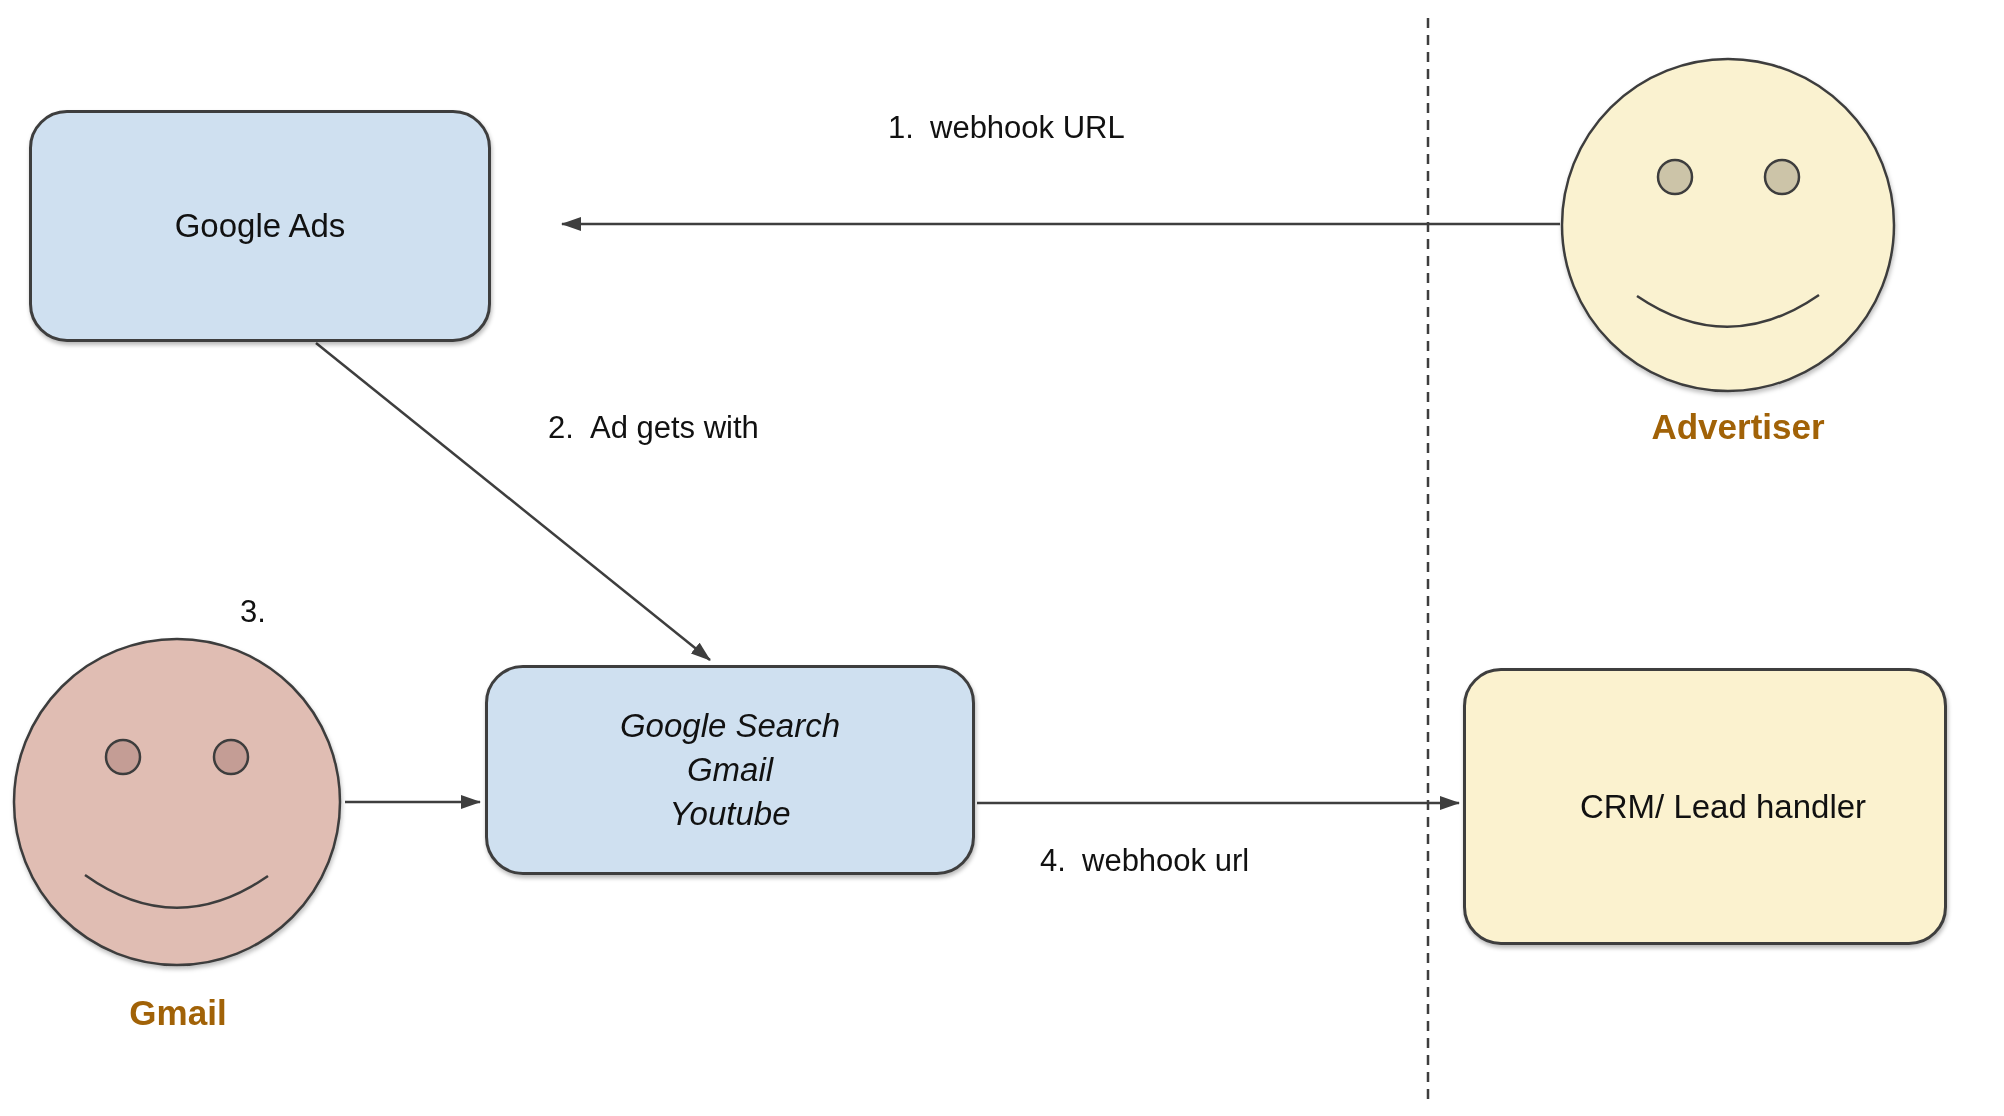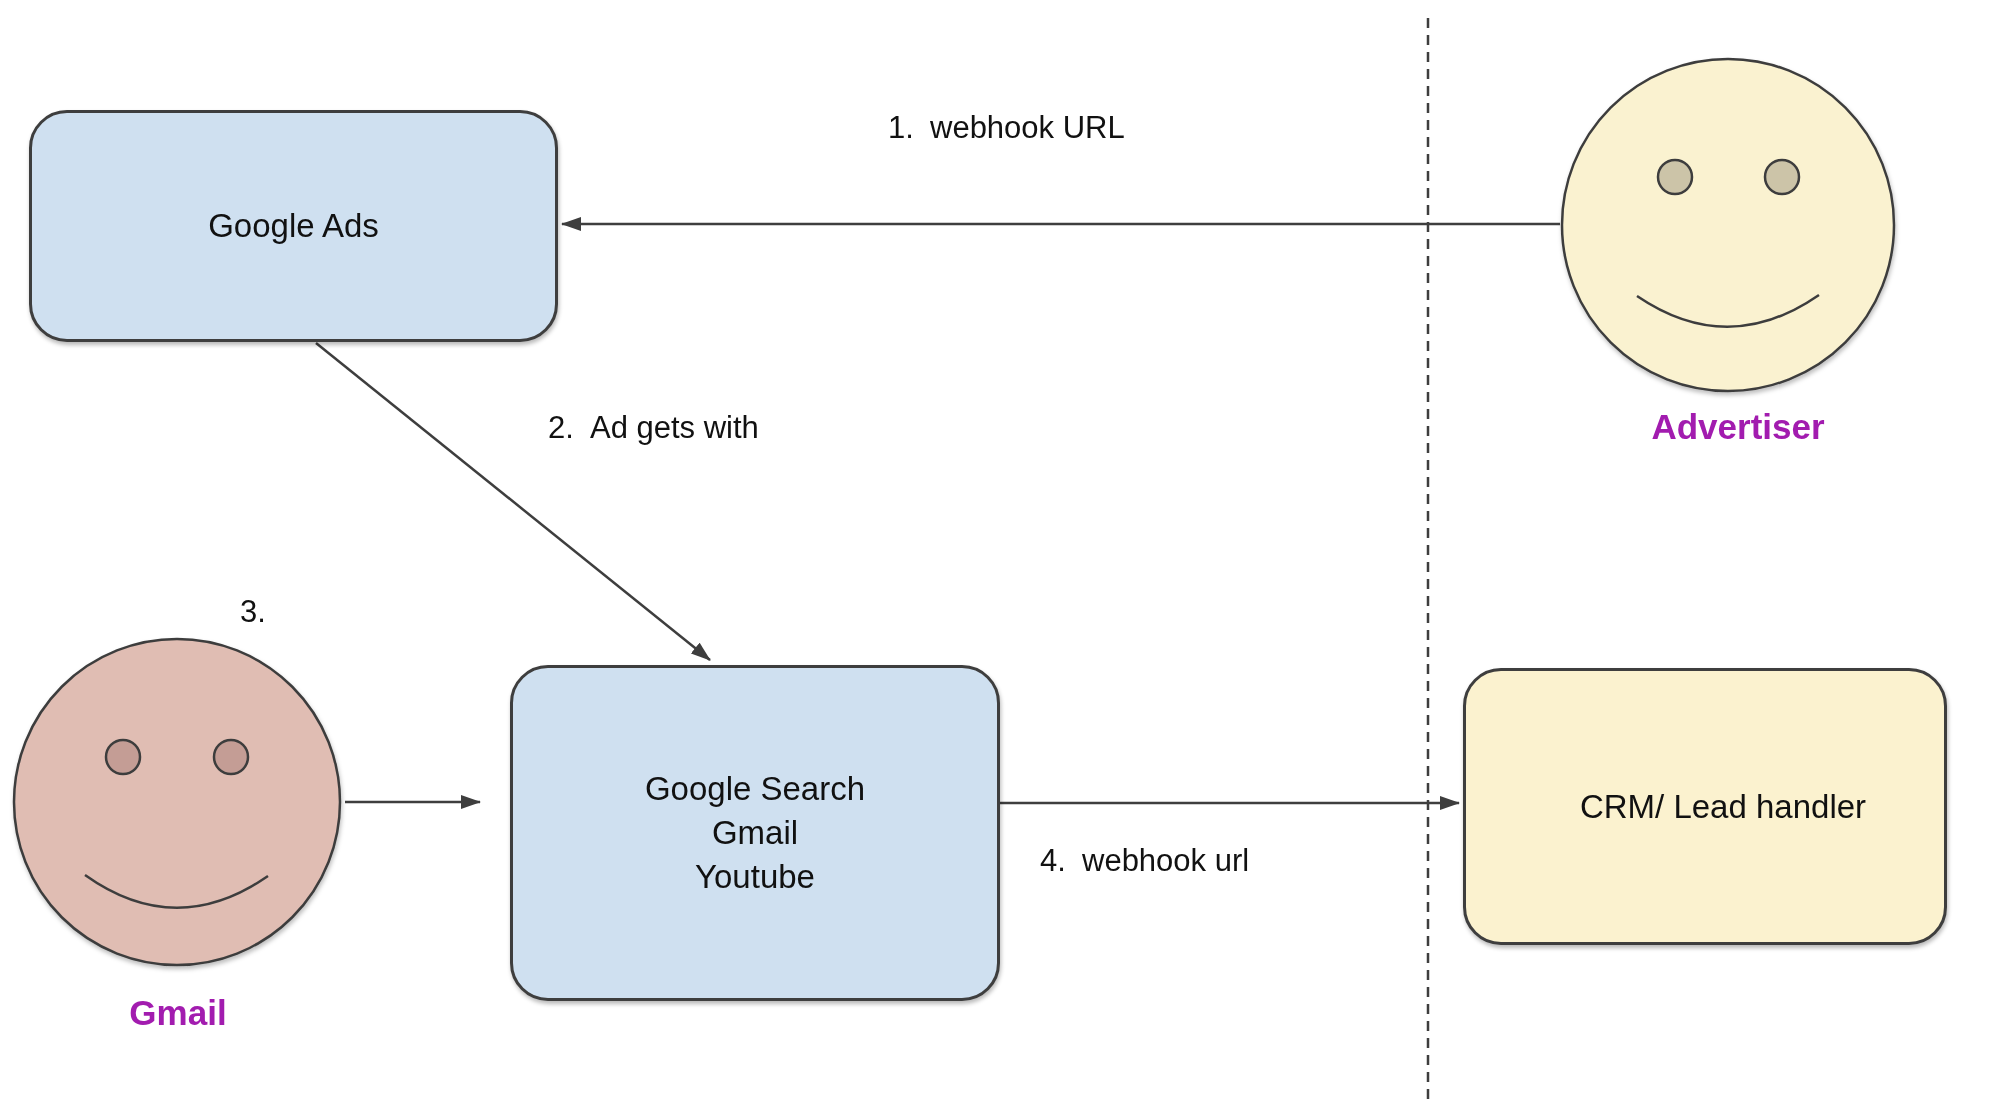--- a/index.html
+++ b/index.html
@@ -18,22 +18,22 @@
     position:absolute;
     border:3px solid #3e3e3e;
     border-radius:38px;
     box-shadow:1px 3px 4px rgba(0,0,0,0.28);
     display:flex;align-items:center;justify-content:center;
     text-align:center;
     font-size:33px;line-height:44px;
     color:#111111;
     box-sizing:border-box;
   }
-  .node-google-ads{left:29px;top:110px;width:529px;height:232px;}
-  .node-google-surfaces{left:510px;top:665px;width:490px;height:336px;}
+  .node-google-ads{left:29px;top:110px;width:462px;height:232px;}
+  .node-google-surfaces{left:485px;top:665px;width:490px;height:210px;font-style:italic;}
   .node-crm{left:1463px;top:668px;width:484px;height:277px;}
 
   
   .step{
     position:absolute;
     display:flex;
     font-size:31px;line-height:42px;
     color:#111111;
     white-space:nowrap;
   }
@@ -42,21 +42,21 @@
   .step-2{left:548px;top:407px;}
   .step-3{left:240px;top:591px;}
   .step-4{left:1040px;top:840px;}
 
   
   .actor-label{
     position:absolute;
     font-weight:bold;
     font-size:35px;line-height:46px;
     text-align:center;
-    color:#a21caf;
+    color:#a16207;
   }
   .label-user{left:18px;top:990px;width:320px;}
   .label-advertiser{left:1578px;top:404px;width:320px;}
 </style>
 </head>
 <body>
 
 <div class="canvas">
 
   <svg class="layer" viewBox="0 0 2004 1116">

